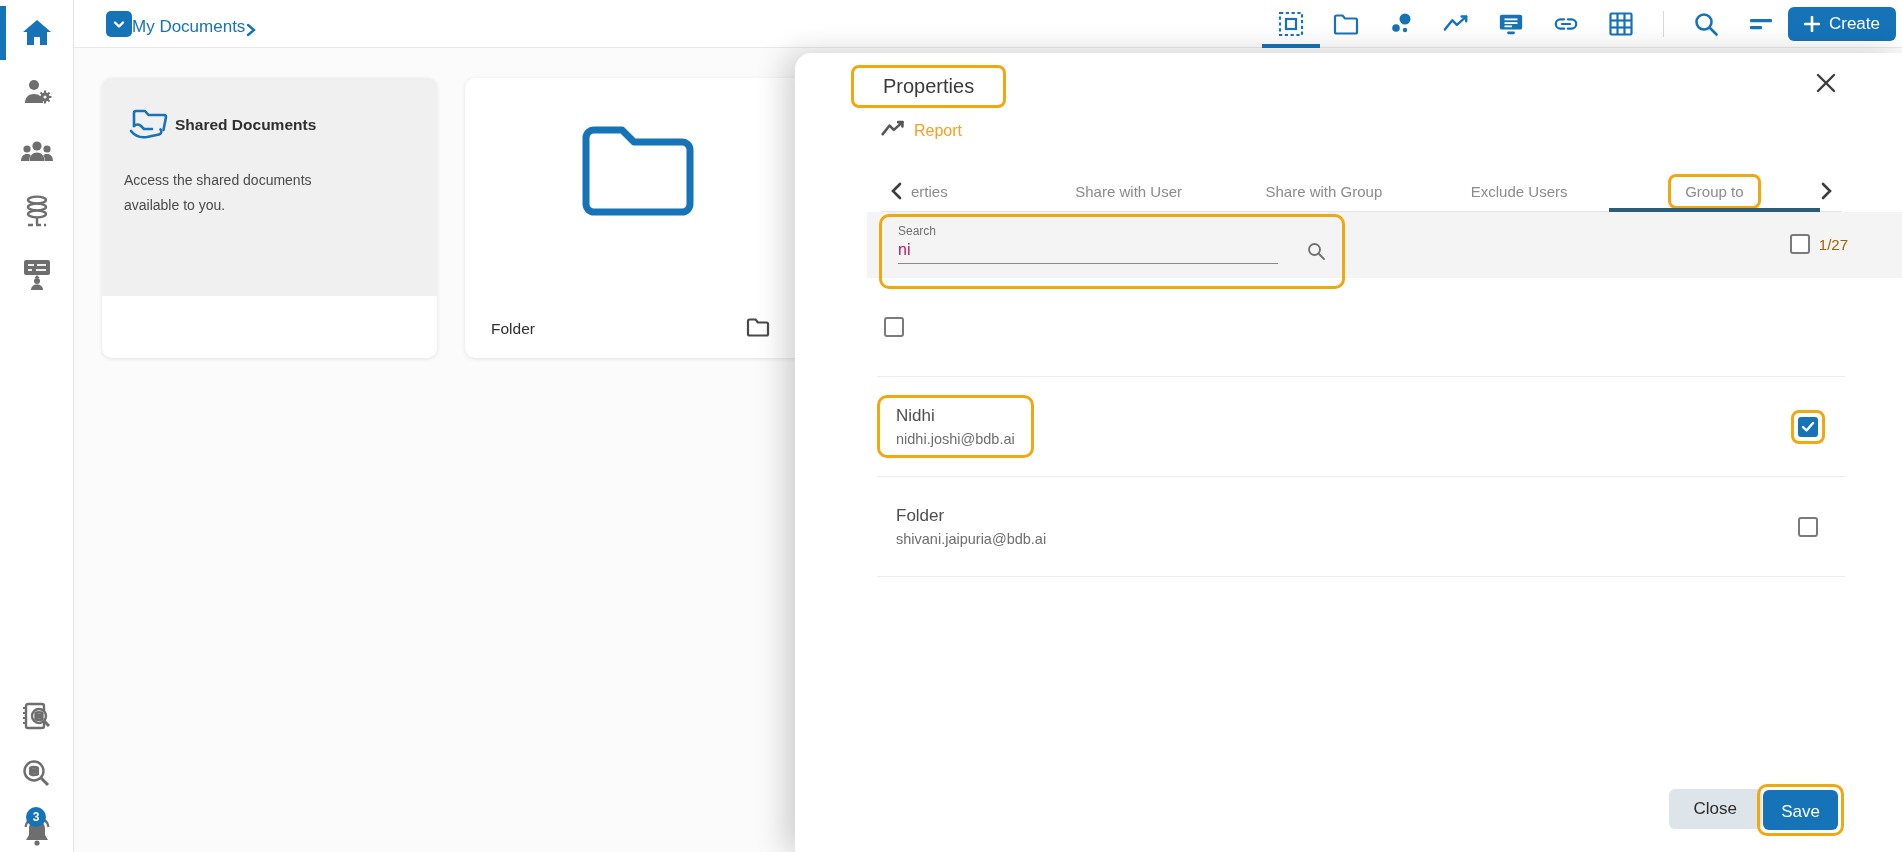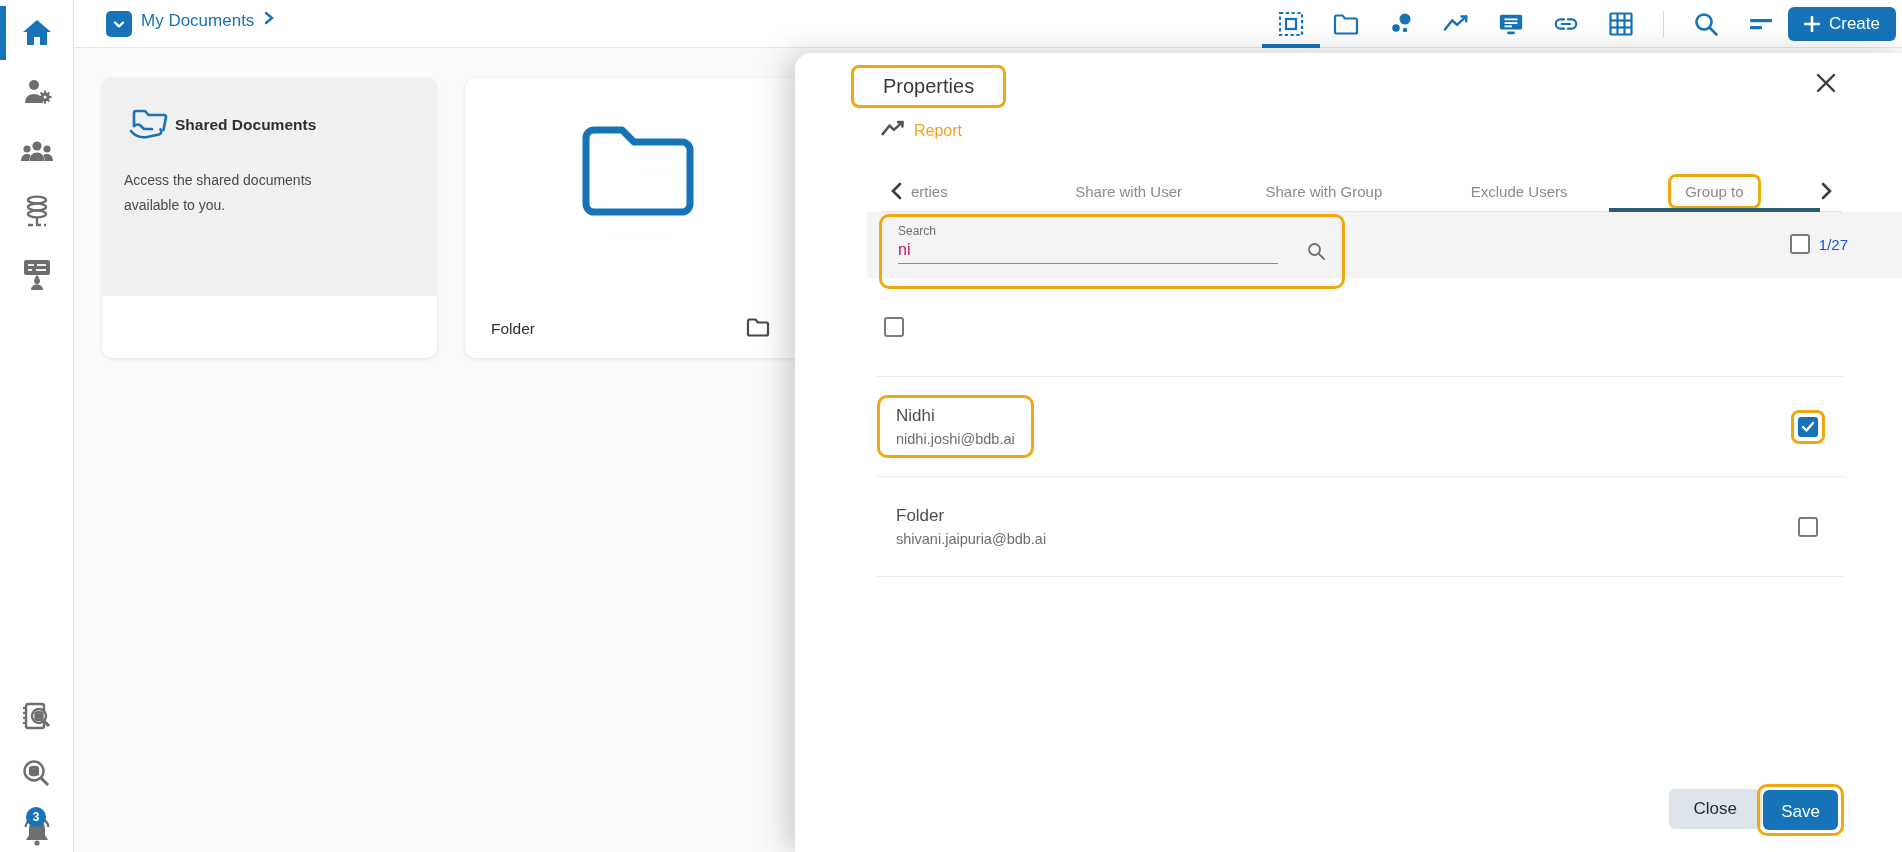--- a/index.html
+++ b/index.html
@@ -11,21 +11,21 @@
     border-right:1px solid #e3e3e3; z-index:5; }
   .side-item { position:absolute; left:0; width:74px; height:56px; display:flex;
     align-items:center; justify-content:center; cursor:pointer; }
   .side-active-bar { position:absolute; left:0; top:6px; width:6px; height:54px; background:#1673b8; }
   .badge { position:absolute; right:8px; top:-8px; background:#1673b8; color:#fff; font-size:12px;
     width:20px; height:20px; border-radius:50%; display:flex; align-items:center; justify-content:center; font-weight:bold; }
 
   
   .topbar { position:absolute; left:74px; top:0; right:0; height:48px; background:#fff;
     border-bottom:1px solid #e8e8e8; display:flex; align-items:center; }
-  .breadcrumb { display:flex; align-items:flex-start; gap:9px; margin-left:32px; cursor:pointer; }
+  .breadcrumb { display:flex; align-items:flex-end; margin-left:32px; cursor:pointer; }
   .bc-folder { width:26px; height:26px; background:#1673b8; border-radius:5px; display:flex;
     align-items:center; justify-content:center; }
   .bc-label { color:#1673b8; font-size:17px; font-weight:500; }
   .toolbar { position:absolute; right:128px; top:0; height:48px; display:flex; align-items:center; gap:29px; }
   .tb-icon { width:26px; height:26px; display:flex; align-items:center; justify-content:center;
     cursor:pointer; position:relative; }
   .tb-icon.active::after { content:""; position:absolute; left:-16px; bottom:-11px; width:58px;
     height:4px; background:#1673b8; }
   .tb-divider { width:1px; height:26px; background:#d9d9d9; }
   .create-btn { position:absolute; right:6px; top:7px; height:34px; background:#1673b8; color:#fff;
@@ -70,21 +70,21 @@
   .copy-box { border:3px solid #f0a811; border-radius:8px; padding:6px 14px; }
 
   .search-strip { position:absolute; left:72px; right:0; top:159px; height:66px; background:#f4f4f4; }
   .search-box { position:absolute; left:12px; top:2px; width:466px; height:75px;
     border:3px solid #f0a811; border-radius:10px; padding:7px 16px 0 16px; }
   .search-label { font-size:12px; color:#6f6f6f; display:block; }
   .search-input { width:380px; border:none; outline:none; background:transparent; font-size:16px;
     color:#be185d; font-family:inherit; padding:3px 0 4px 0; border-bottom:1px solid #8a8a8a; }
   .search-mag { position:absolute; right:16px; top:24px; cursor:pointer; }
   .counter-row { position:absolute; right:54px; top:22px; display:flex; align-items:center; gap:9px; }
-  .counter-label { font-size:15px; color:#1d4ed8; }
+  .counter-label { font-size:15px; color:#a16207; }
 
   .user-list { position:absolute; left:82px; right:57px; top:224px; }
   .user-row { display:flex; align-items:center; justify-content:space-between; height:100px;
     border-bottom:1px solid #ececec; padding-right:20px; }
   .user-text { border:3px solid transparent; border-radius:10px; padding:8px 16px; }
   .user-text.highlight { border-color:#f0a811; }
   .user-name { font-size:17px; color:#4e4e4e; }
   .user-email { font-size:14.5px; color:#6e6e6e; margin-top:5px; }
   .checkbox { width:20px; height:20px; border:2px solid #7a7a7a; border-radius:3px; background:#fff;
     cursor:pointer; display:flex; align-items:center; justify-content:center; }

